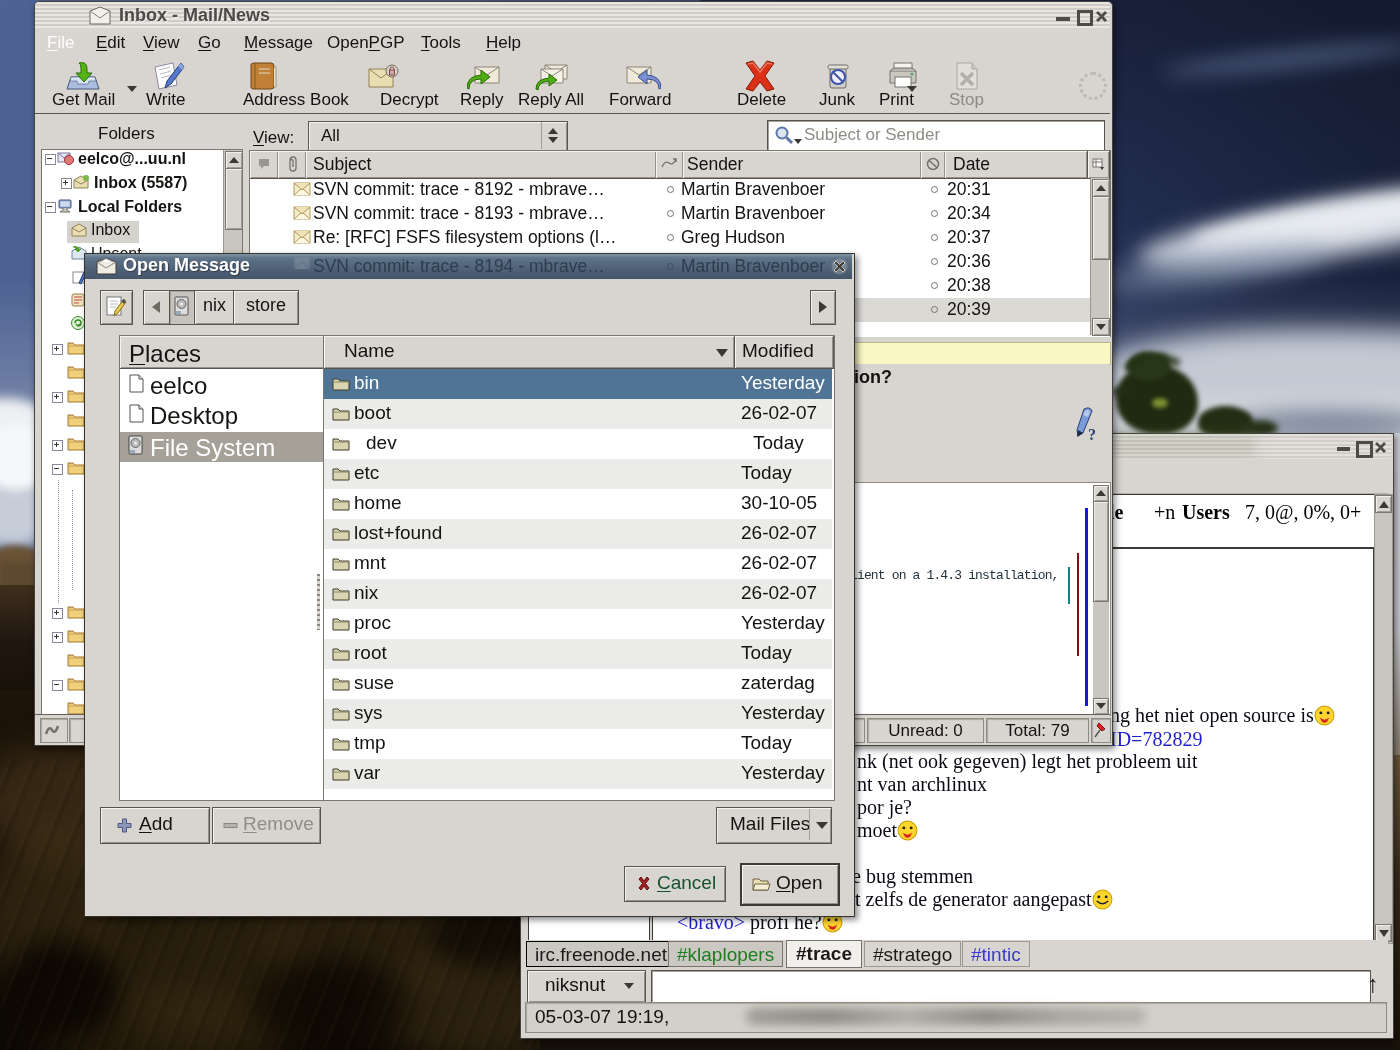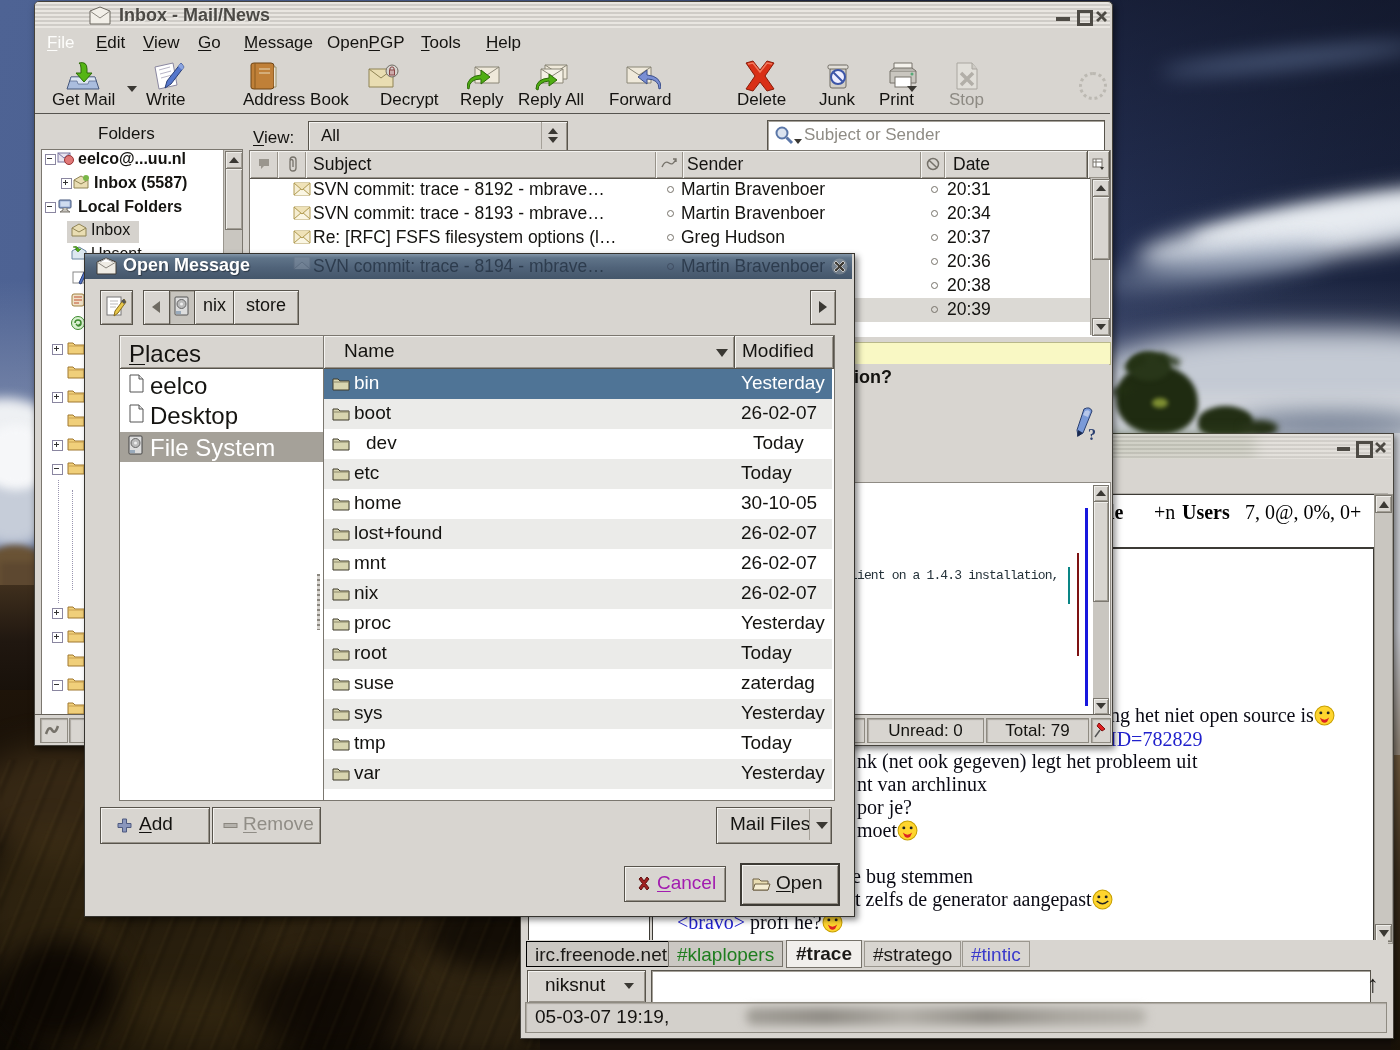--- a/index.html
+++ b/index.html
@@ -750,21 +750,21 @@
     <svg width="15" height="15" viewBox="0 0 15 15" class="a" style="left:10px;top:10px;">
         <rect x="1" y="5.5" width="13" height="4" fill="#b5b2ac" stroke="#8a867e"></rect>
       </svg>
     <div class="a" style="left:30px;top:5px;"><u>R</u>emove</div>
   </div>
   <div class="a bvl" style="left:631px;top:553px;width:114px;height:35px;font-size:19px;color:#141310;">
     <div class="a" style="left:13px;top:5px;">Mail Files</div>
     <div class="a" style="left:92px;top:1px;width:1px;height:31px;background:#a5a199;"></div>
     <span class="arr" style="left:99px;top:14px;border-left:6px solid transparent;border-right:6px solid transparent;border-top:7px solid #3a3833;"></span>
   </div>
-  <div class="a bvl" style="left:539px;top:612px;width:100px;height:34px;font-size:19px;color:#a21caf;">
+  <div class="a bvl" style="left:539px;top:612px;width:100px;height:34px;font-size:19px;color:#14532d;">
     <svg width="14" height="15" viewBox="0 0 14 15" class="a" style="left:12px;top:9px;">
         <path d="M2 3 L5.5 7.5 L2 12 L4 14 L7 10 L10 14 L12 12 L8.5 7.5 L12 3 L10 1 L7 5 L4 1 Z" fill="#a02020" stroke="#601010"></path>
       </svg>
     <div class="a" style="left:32px;top:5px;"><u>C</u>ancel</div>
   </div>
   <div class="a bvl" style="left:655px;top:609px;width:96px;height:39px;border:2px solid #3e3b35;">
     <svg width="19" height="16" viewBox="0 0 19 16" class="a" style="left:10px;top:11px;">
         <path d="M1 3 L7 3 L9 5 L16 5 L16 14 L1 14 Z" fill="#e9ddb2" stroke="#6e6144"></path>
         <path d="M3 8 L18 8 L16 14 L1 14 Z" fill="#f5edd2" stroke="#6e6144"></path>
       </svg>

